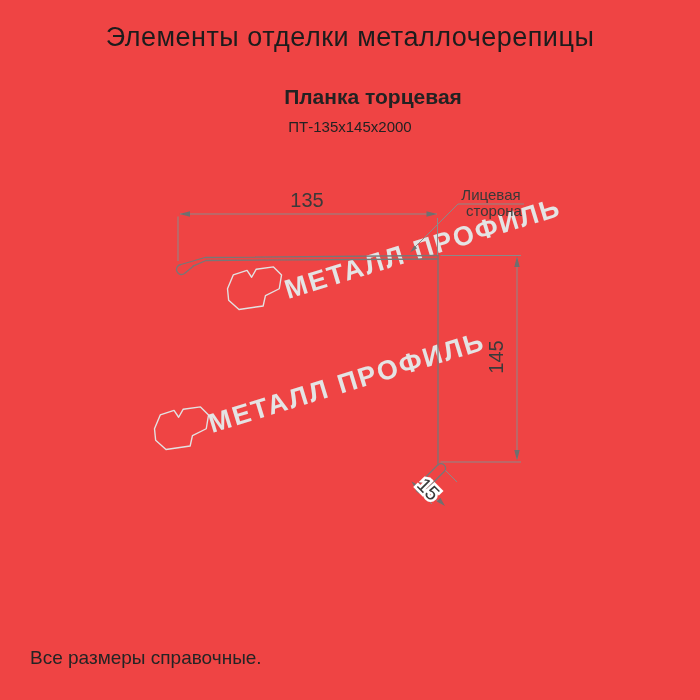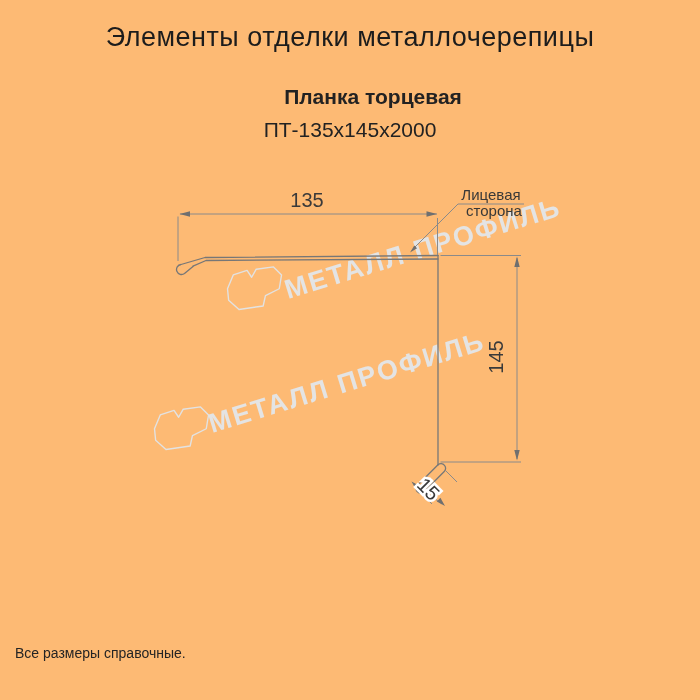--- a/index.html
+++ b/index.html
@@ -1,19 +1,19 @@
 <!DOCTYPE html>
 <html><head>
 <meta charset="utf-8">
 <style>
   html,body{margin:0;padding:0;background:#ffffff;}
   .page{
     position:relative;
     width:700px;height:700px;
-    background:#fdba74;
+    background:#ef4444;
     font-family:"Liberation Sans", sans-serif;
     overflow:hidden;
   }
   .page-title{
     position:absolute;
     top:22px;left:0;width:700px;
     text-align:center;
     font-size:27px;
     font-weight:400;
     color:#1c1c1c;
@@ -27,34 +27,34 @@
     font-size:21px;
     font-weight:700;
     color:#222222;
     margin:0;
     padding-left:23px;
   }
   .product-code{
     position:absolute;
     top:118px;left:0;width:700px;
     text-align:center;
-    font-size:21px;
+    font-size:15px;
     font-weight:400;
     color:#222222;
     margin:0;
   }
   .drawing-svg{
     position:absolute;
     top:0;left:0;
   }
   .footnotes{
     position:absolute;
-    left:15px;
+    left:30px;
     top:643px;
-    font-size:14px;
+    font-size:19px;
     color:#242424;
     line-height:1.55;
   }
   .footnotes p{margin:0;}
   
   .wm-text{
     font-family:"Liberation Sans", sans-serif;
     font-weight:700;
     font-size:27px;
     letter-spacing:2px;

